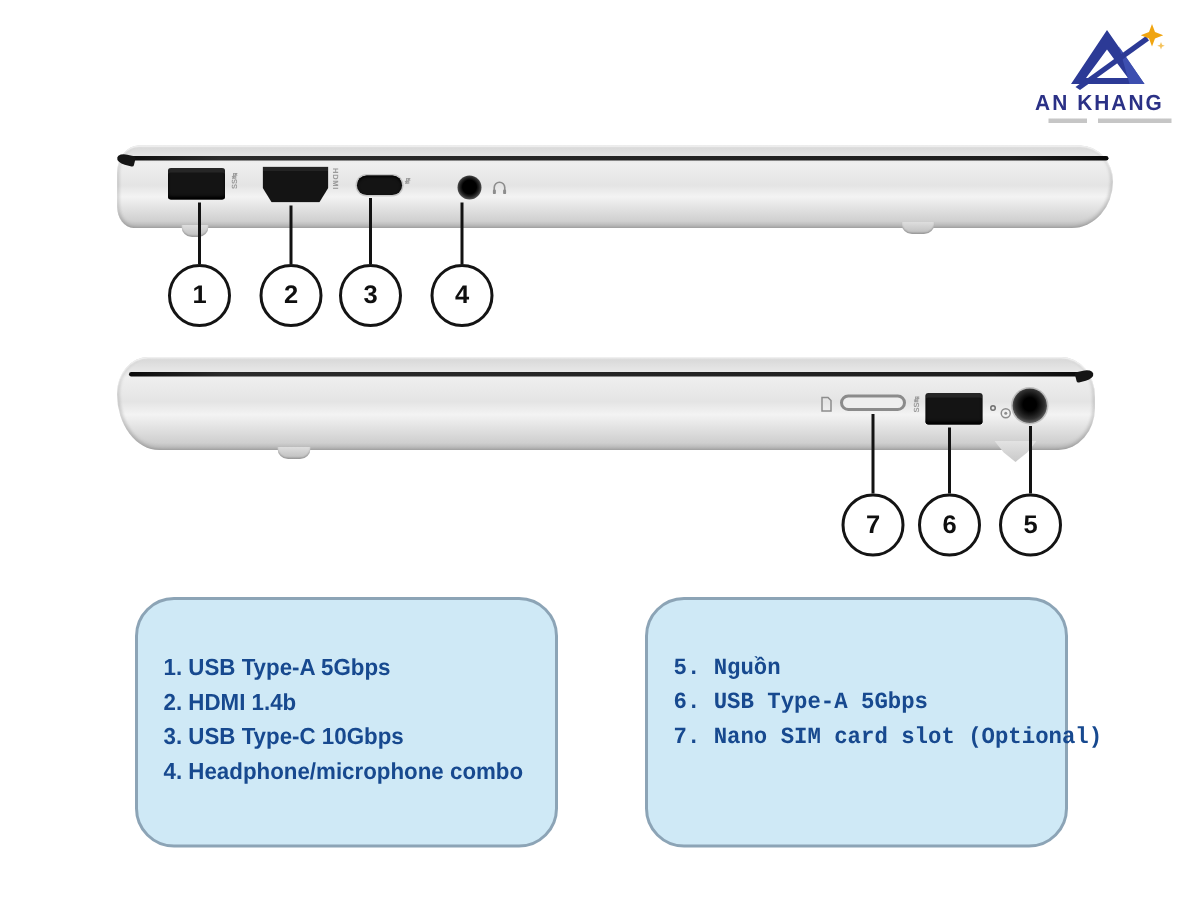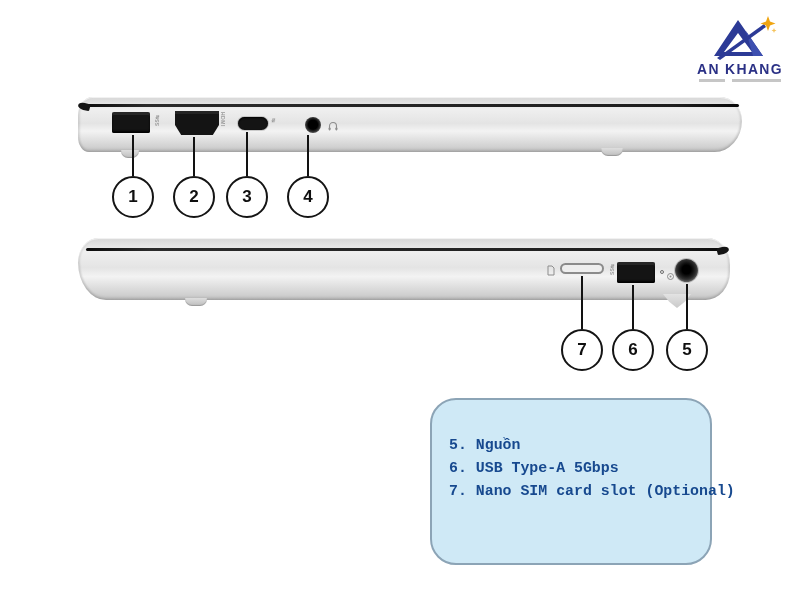--- a/index.html
+++ b/index.html
@@ -1,21 +1,21 @@
 <!DOCTYPE html>
 <html><head>
 <meta charset="utf-8">
 <style>
   html,body{margin:0;padding:0;background:#fff;}
   .canvas{
     position:relative;width:800px;height:600px;background:#ffffff;overflow:hidden;
     font-family:"Liberation Sans",sans-serif;
   }
   
-  .logo{position:absolute;left:688px;top:16px;width:104px;height:66px;text-align:center;}
+  .logo{position:absolute;left:688px;top:16px;width:104px;height:66px;text-align:left;}
   .logo svg{display:block;margin:0 auto;}
   .brand{
     margin-top:1px;font-size:14.5px;font-weight:bold;letter-spacing:1.4px;
     color:#2b3186;white-space:nowrap;transform:scaleX(.96);transform-origin:center;
   }
   .tagline{
     margin:2px auto 0;width:82px;height:3px;opacity:.75;
     background:linear-gradient(90deg,#b3b3b3 0 26px,transparent 26px 33px,#b3b3b3 33px 100%);
   }
   
@@ -152,20 +152,26 @@
   <div class="callout" style="left:561px;top:329px;">
       <span>7</span>
     </div>
   <div class="callout" style="left:612px;top:329px;">
       <span>6</span>
     </div>
   <div class="callout" style="left:666px;top:329px;">
       <span>5</span>
     </div>
 
+  <div class="legend" style="left:90px;top:398px;">
+    <div class="line">1. USB Type-A 5Gbps</div>
+    <div class="line">2. HDMI 1.4b</div>
+    <div class="line">3. USB Type-C 10Gbps</div>
+    <div class="line">4. Headphone/microphone combo</div>
+  </div>
 
   <div class="legend" style="left:430px;top:398px;font-family:Liberation Mono, monospace;">
     <div class="line">5. Nguồn</div>
     <div class="line">6. USB Type-A 5Gbps</div>
     <div class="line">7. Nano SIM card slot (Optional)</div>
   </div>
 
 </div>
 
 </body></html>

